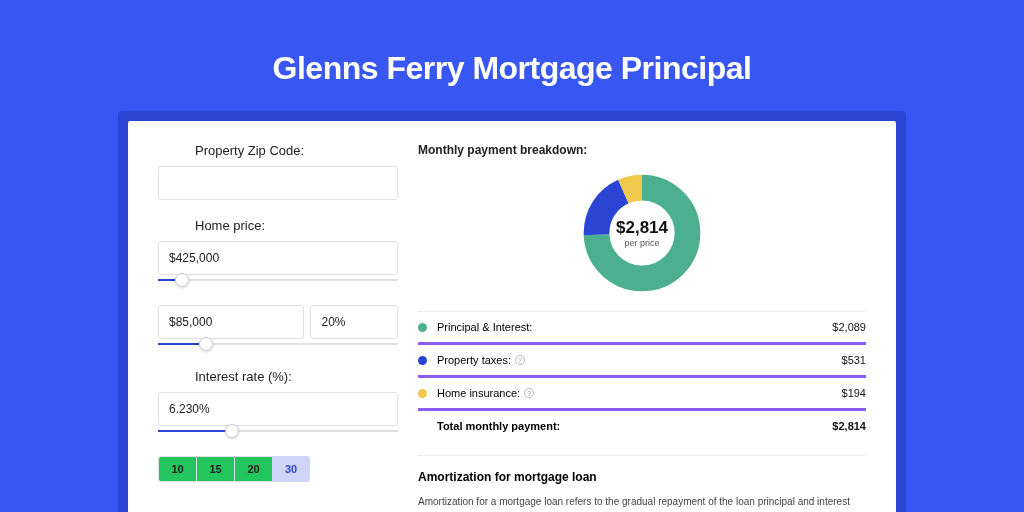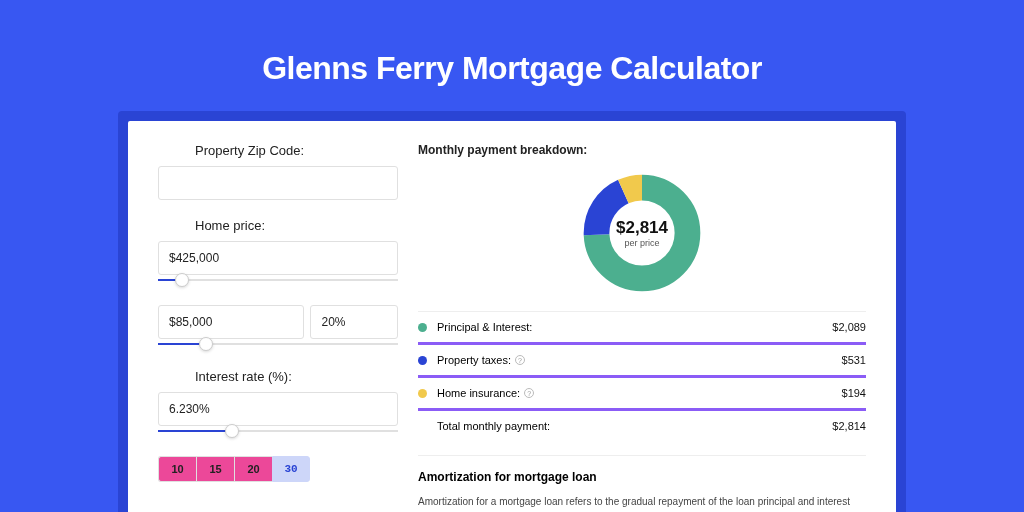--- a/index.html
+++ b/index.html
@@ -100,29 +100,28 @@
   .period-btn {
     flex: 0 0 38px;
     text-align: center;
     padding: 6px 0;
     font-size: 11px;
     font-weight: 600;
     color: #222;
     border: 1px solid #e0e0e0;
     border-right: none;
     cursor: pointer;
-    background: #ec4899;
+    background: #22c55e;
   }
   .period-btn:first-child { border-radius: 3px 0 0 3px; }
   .period-btn:last-child { border-right: 1px solid #e0e0e0; border-radius: 0 3px 3px 0;}
   .period-btn.selected {
     background: #cdd6f9;
     color: #2a44d4;
     border-color: #cdd6f9;
-    font-family: Liberation Mono, monospace;
   }
   .breakdown-title {
     font-size: 12px;
     font-weight: 700;
     color: #222;
     margin-bottom: 10px;
   }
   .donut-wrap {
     display:flex;
     justify-content:center;
@@ -142,42 +141,42 @@
   .legend {
     border-top: 1px solid #eee;
   }
   .legend-row {
     display: flex;
     align-items: center;
     padding: 9px 0;
     border-bottom: 3px solid #8b5cf6;
     font-size: 11px;
   }
-  .legend-row.total { font-weight: 400; border-bottom: none; }
+  .legend-row.total { font-weight: 700; border-bottom: none; }
   .legend-dot {
     width: 9px; height: 9px; border-radius: 50%; margin-right: 10px;
   }
   .legend-label { flex: 1; display:flex; align-items:center; gap:4px; }
   .legend-value { color: #111; }
   .info-icon {
     width: 10px; height: 10px; border: 1px solid #bbb; border-radius: 50%;
     font-size: 7px; line-height: 9px; text-align: center; color: #999;
   }
   .amort-section {
     margin-top: 14px;
     padding: 14px 0 0 0;
     border-top: 1px solid #eee;
   }
   .amort-title { font-size: 12px; font-weight: 700; margin-bottom: 10px; }
   .amort-text { font-size: 10px; color: #444; line-height: 1.5; }
 </style>
 </head>
 <body>
 
-<h1 class="page-title">Glenns Ferry Mortgage Calculator</h1>
+<h1 class="page-title">Glenns Ferry Mortgage Principal</h1>
 
 <div class="card-wrap">
   <div class="card">
 
     <div class="left">
 
       <div class="f-label">Property Zip Code:</div>
       <input class="f-input" style="margin-bottom: 18px;" value="">
 
       <div class="f-label">Home price:</div>

